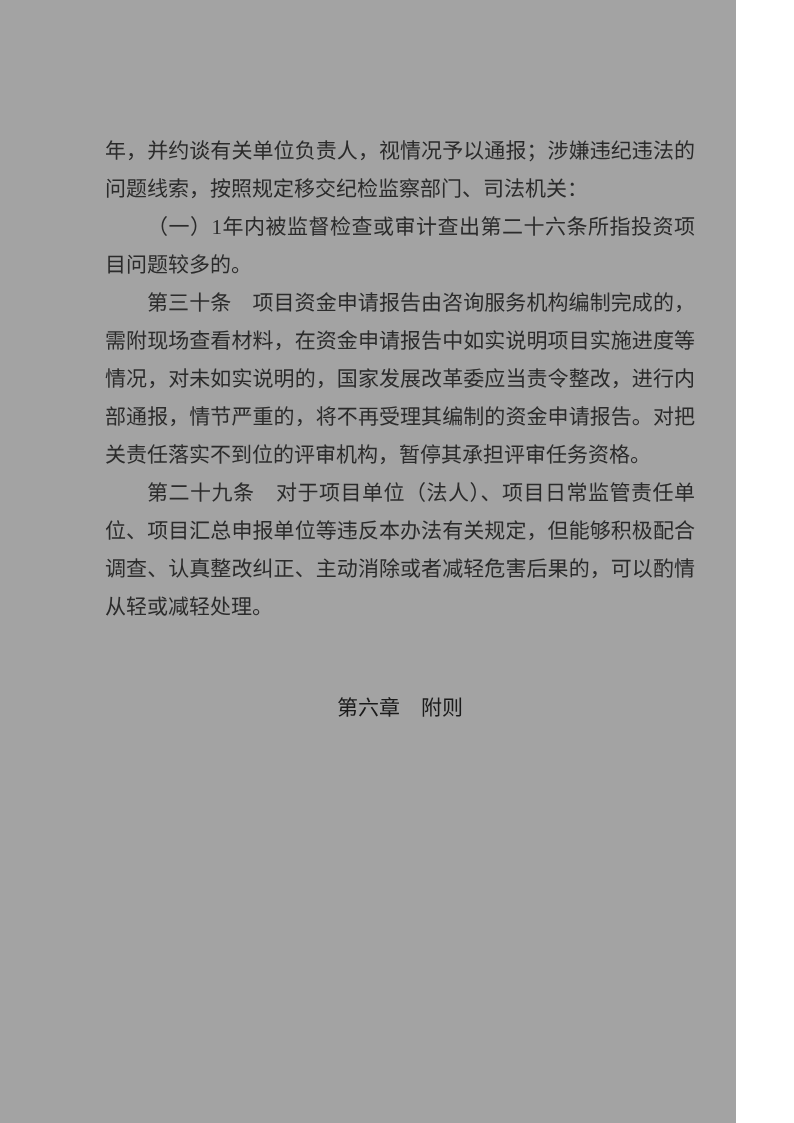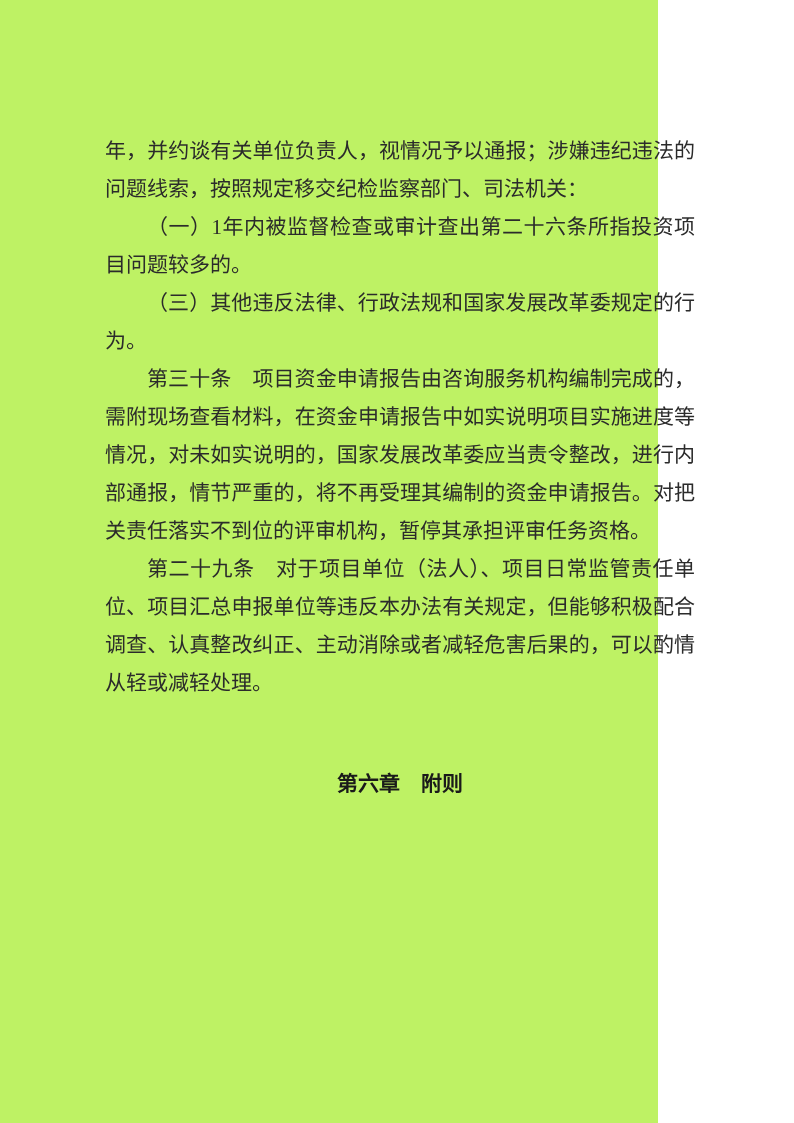--- a/index.html
+++ b/index.html
@@ -8,23 +8,23 @@
     background: #ffffff;
   }
   body {
     width: 794px;
     height: 1123px;
     overflow: hidden;
     font-family: "Liberation Serif", serif;
   }
   .page {
     box-sizing: border-box;
-    width: 658px;
+    width: 736px;
     height: 1123px;
-    background: #bef264;
+    background: #a3a3a3;
     padding: 132px 99px 0 105px;
   }
   .doc-body {
     width: 590px;
   }
   .doc-body p, .doc-body h2 {
     margin: 0;
     font-size: 21px;
     line-height: 38px;
     color: #2b2b2b;
@@ -34,32 +34,31 @@
     word-break: break-all;
   }
   .doc-body p.continuation {
     text-indent: 0;
   }
   .doc-body p.paragraph {
     text-indent: 2em;
   }
   .doc-body h2.chapter_heading {
     font-family: "Liberation Sans", sans-serif;
-    font-weight: bold;
+    font-weight: normal;
     color: #1a1a1a;
     text-align: center;
     text-indent: 0;
     margin: 63px 0 42px 0;
   }
 </style>
 </head>
 <body>
 
 <div class="page">
   <div class="doc-body">
       <p class="continuation">年，并约谈有关单位负责人，视情况予以通报；涉嫌违纪违法的问题线索，按照规定移交纪检监察部门、司法机关：</p>
       <p class="paragraph">（一）1年内被监督检查或审计查出第二十六条所指投资项目问题较多的。</p>
-      <p class="paragraph">（三）其他违反法律、行政法规和国家发展改革委规定的行为。</p>
       <p class="paragraph">第三十条　项目资金申请报告由咨询服务机构编制完成的，需附现场查看材料，在资金申请报告中如实说明项目实施进度等情况，对未如实说明的，国家发展改革委应当责令整改，进行内部通报，情节严重的，将不再受理其编制的资金申请报告。对把关责任落实不到位的评审机构，暂停其承担评审任务资格。</p>
       <p class="paragraph">第二十九条　对于项目单位（法人）、项目日常监管责任单位、项目汇总申报单位等违反本办法有关规定，但能够积极配合调查、认真整改纠正、主动消除或者减轻危害后果的，可以酌情从轻或减轻处理。</p>
       <h2 class="chapter_heading">第六章　附则</h2>
     </div>
 </div>
 
 </body></html>

